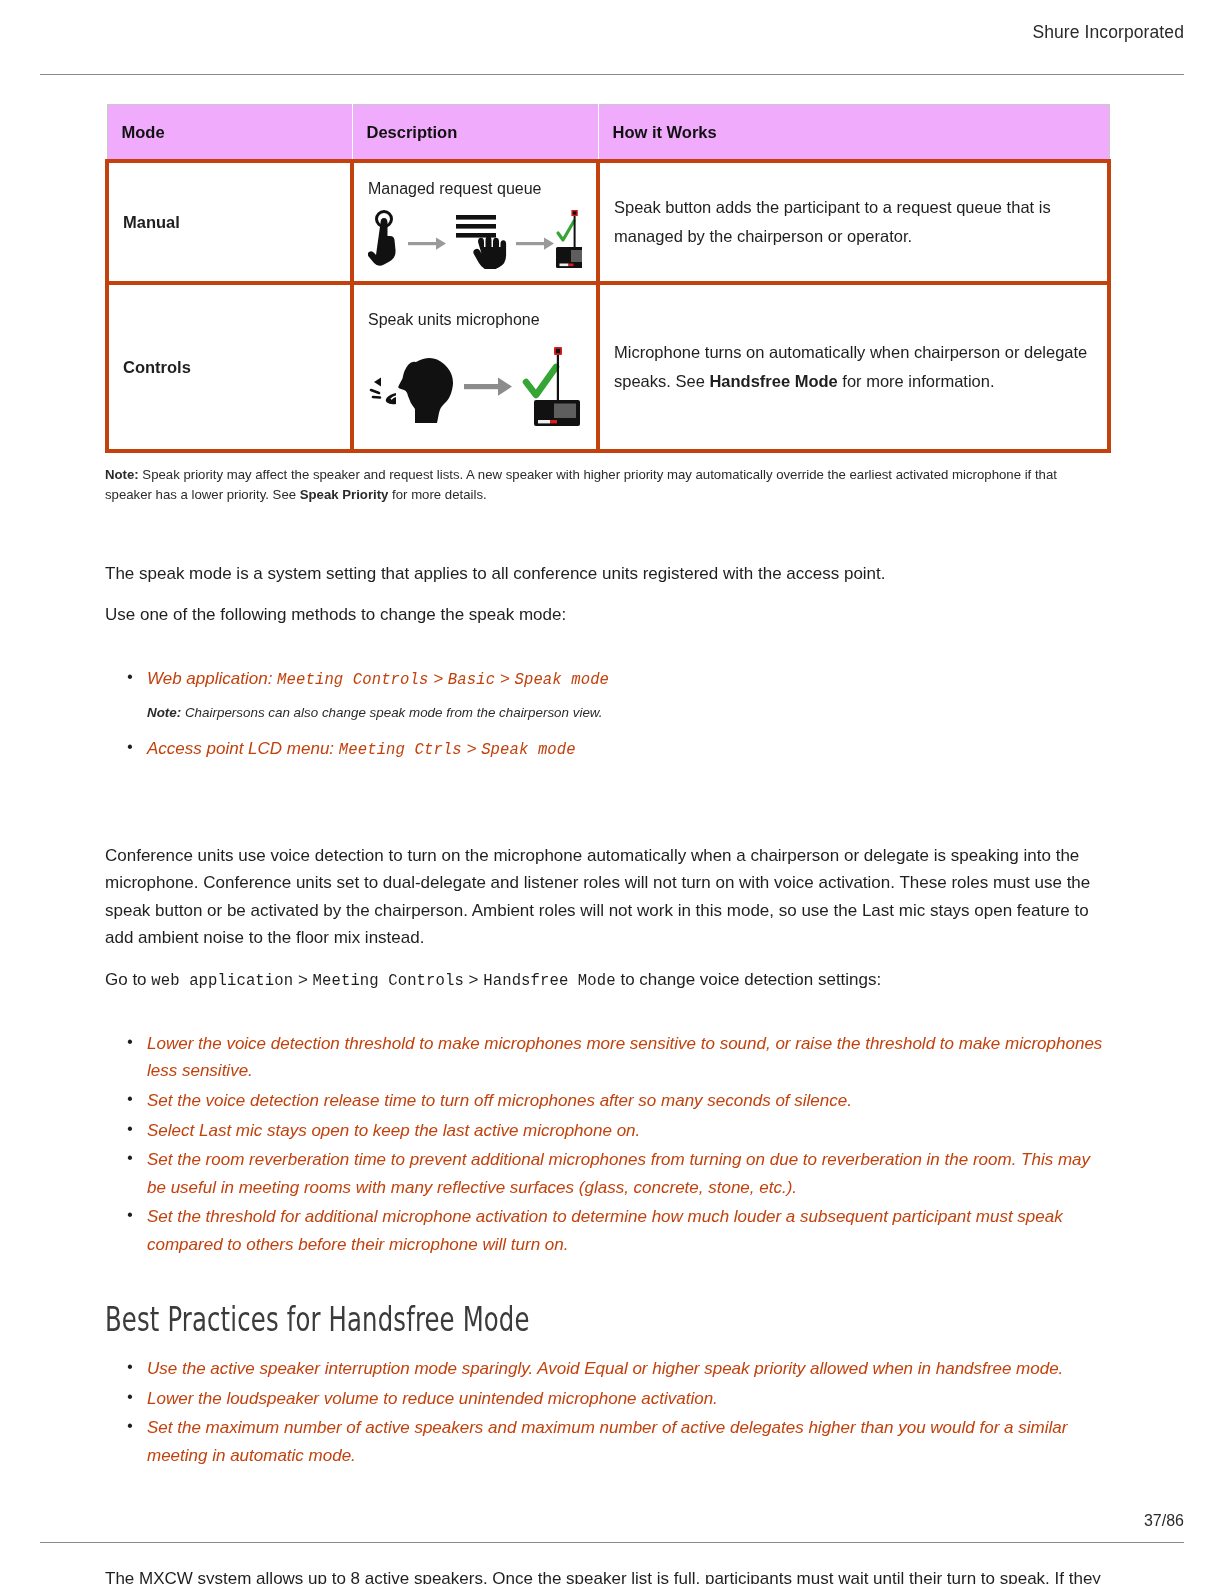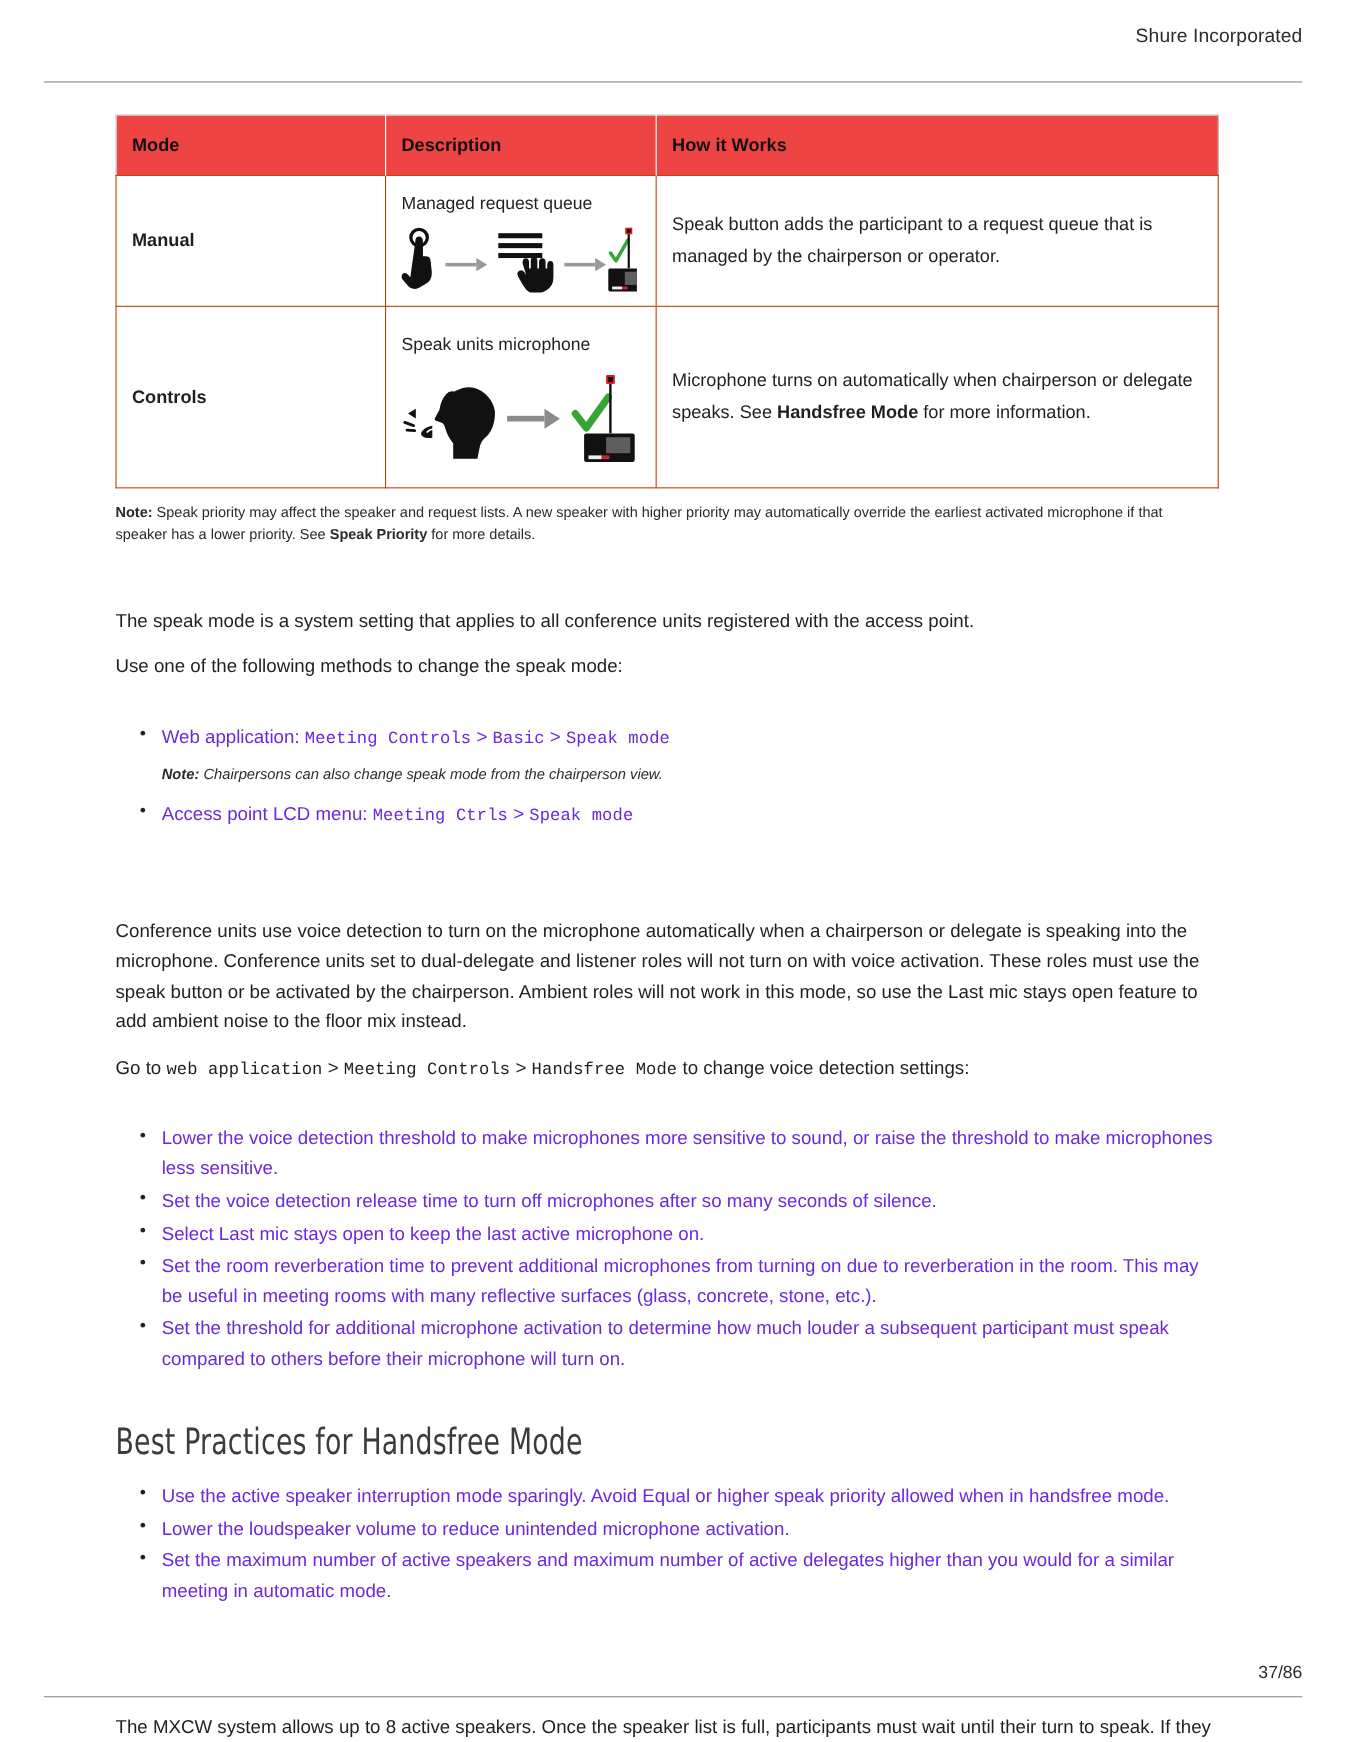--- a/index.html
+++ b/index.html
@@ -57,36 +57,36 @@
     border-collapse: collapse;
     width: 1002px;
     table-layout: fixed;
     border: 1px solid #c8c8c8;
   }
   table.modes col.c-mode { width: 245px; }
   table.modes col.c-desc { width: 246px; }
   table.modes col.c-how  { width: 511px; }
 
   table.modes thead th {
-    background: #ef4444;
+    background: #f0abfc;
     color: #111111;
     font-size: 16.5px;
     font-weight: bold;
     text-align: left;
     padding: 14px 0 14px 14px;
     border-left: 1px solid #ffffff;
     border-right: 1px solid #ffffff;
     vertical-align: middle;
     height: 26px;
   }
   table.modes thead th:first-child { border-left: none; }
   table.modes thead th:last-child { border-right: none; }
 
   table.modes td {
-    border: 1px solid #c2410c;
+    border: 4px solid #c2410c;
     vertical-align: middle;
     padding: 12px 14px;
     font-size: 16.5px;
     line-height: 1.75;
     color: #1f1f1f;
   }
   td.mode-name {
     font-weight: bold;
     font-size: 16px;
   }
@@ -134,23 +134,24 @@
 
   ul.bullets {
     margin: 0;
     padding: 0 0 0 22px;
     list-style: none;
   }
   ul.bullets > li {
     position: relative;
     font-size: 17px;
     line-height: 1.62;
-    color: #6d28d9;
+    color: #c2410c;
     padding-left: 20px;
     margin-bottom: 2px;
+    font-style: italic;
   }
   ul.bullets > li::before {
     content: "\2022";
     position: absolute;
     left: 0;
     top: -1px;
     font-size: 16px;
     color: #1f1f1f;
   }
 

